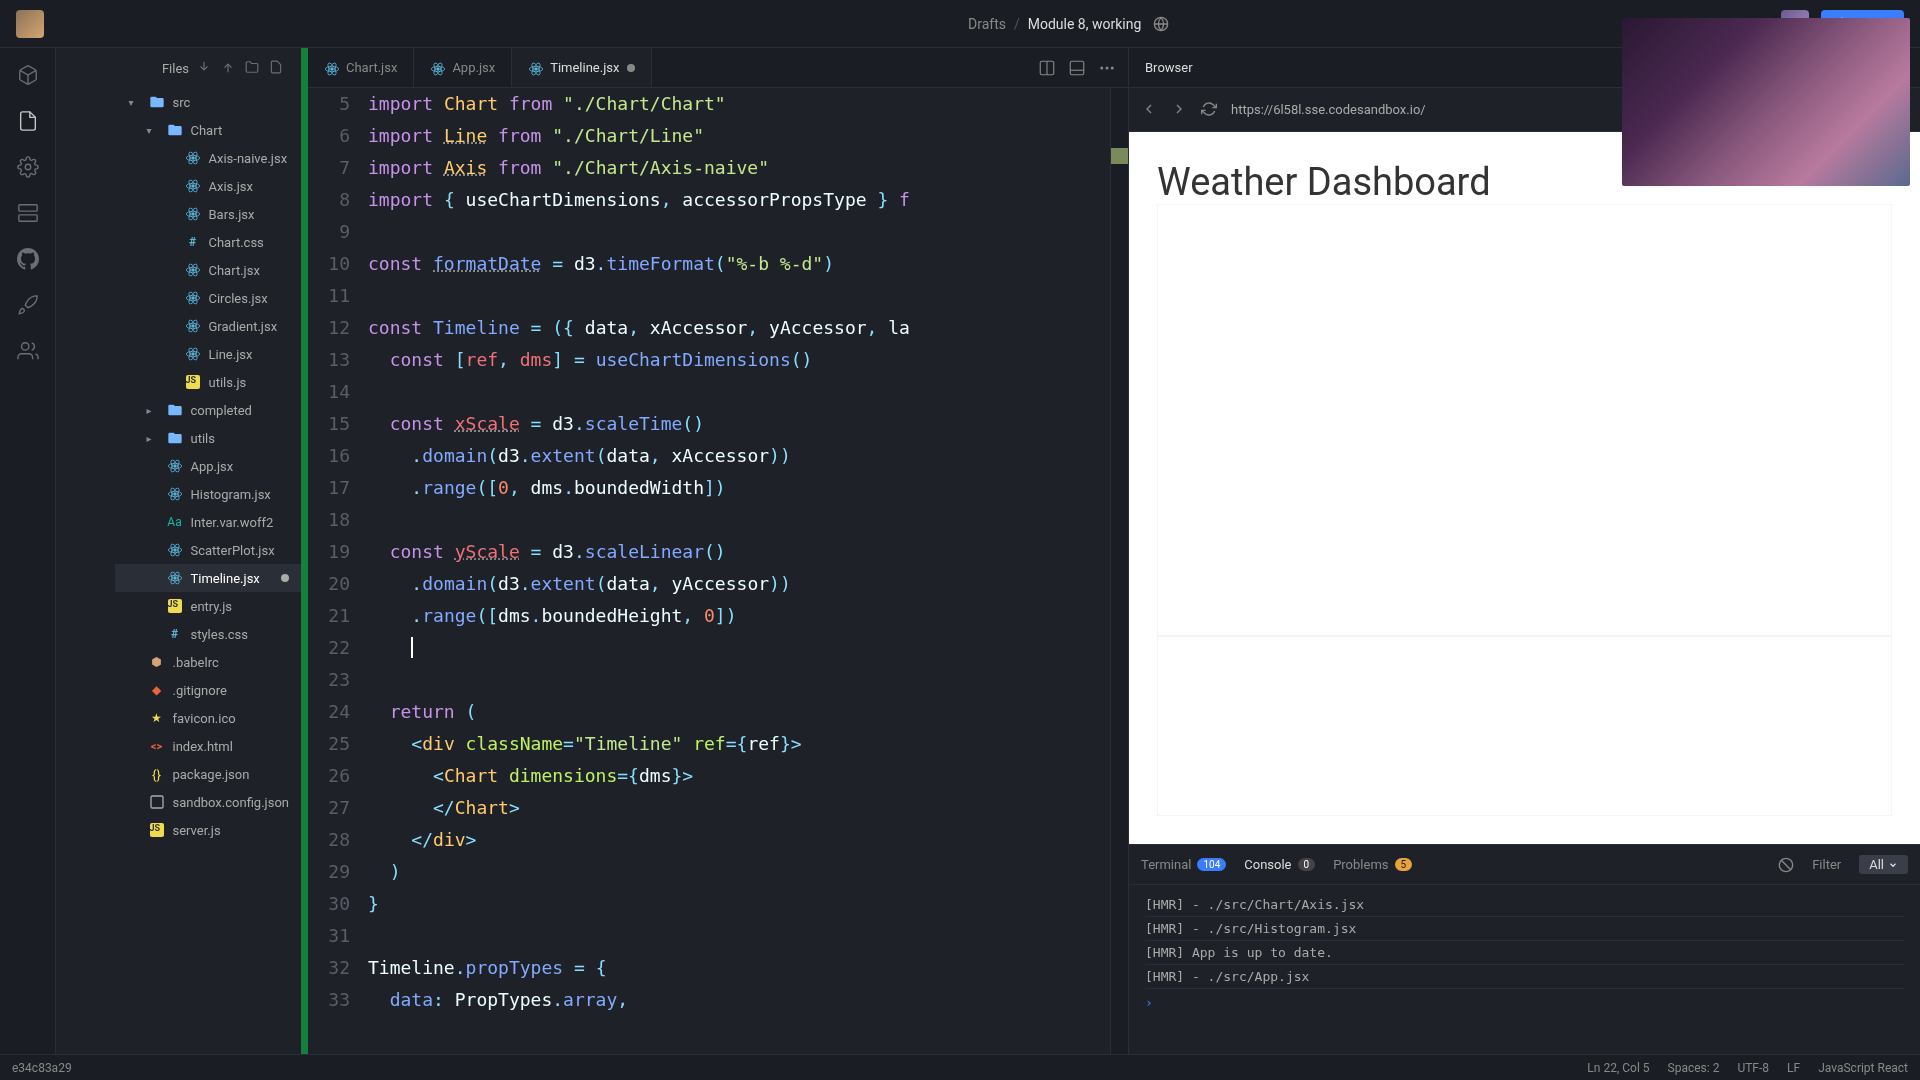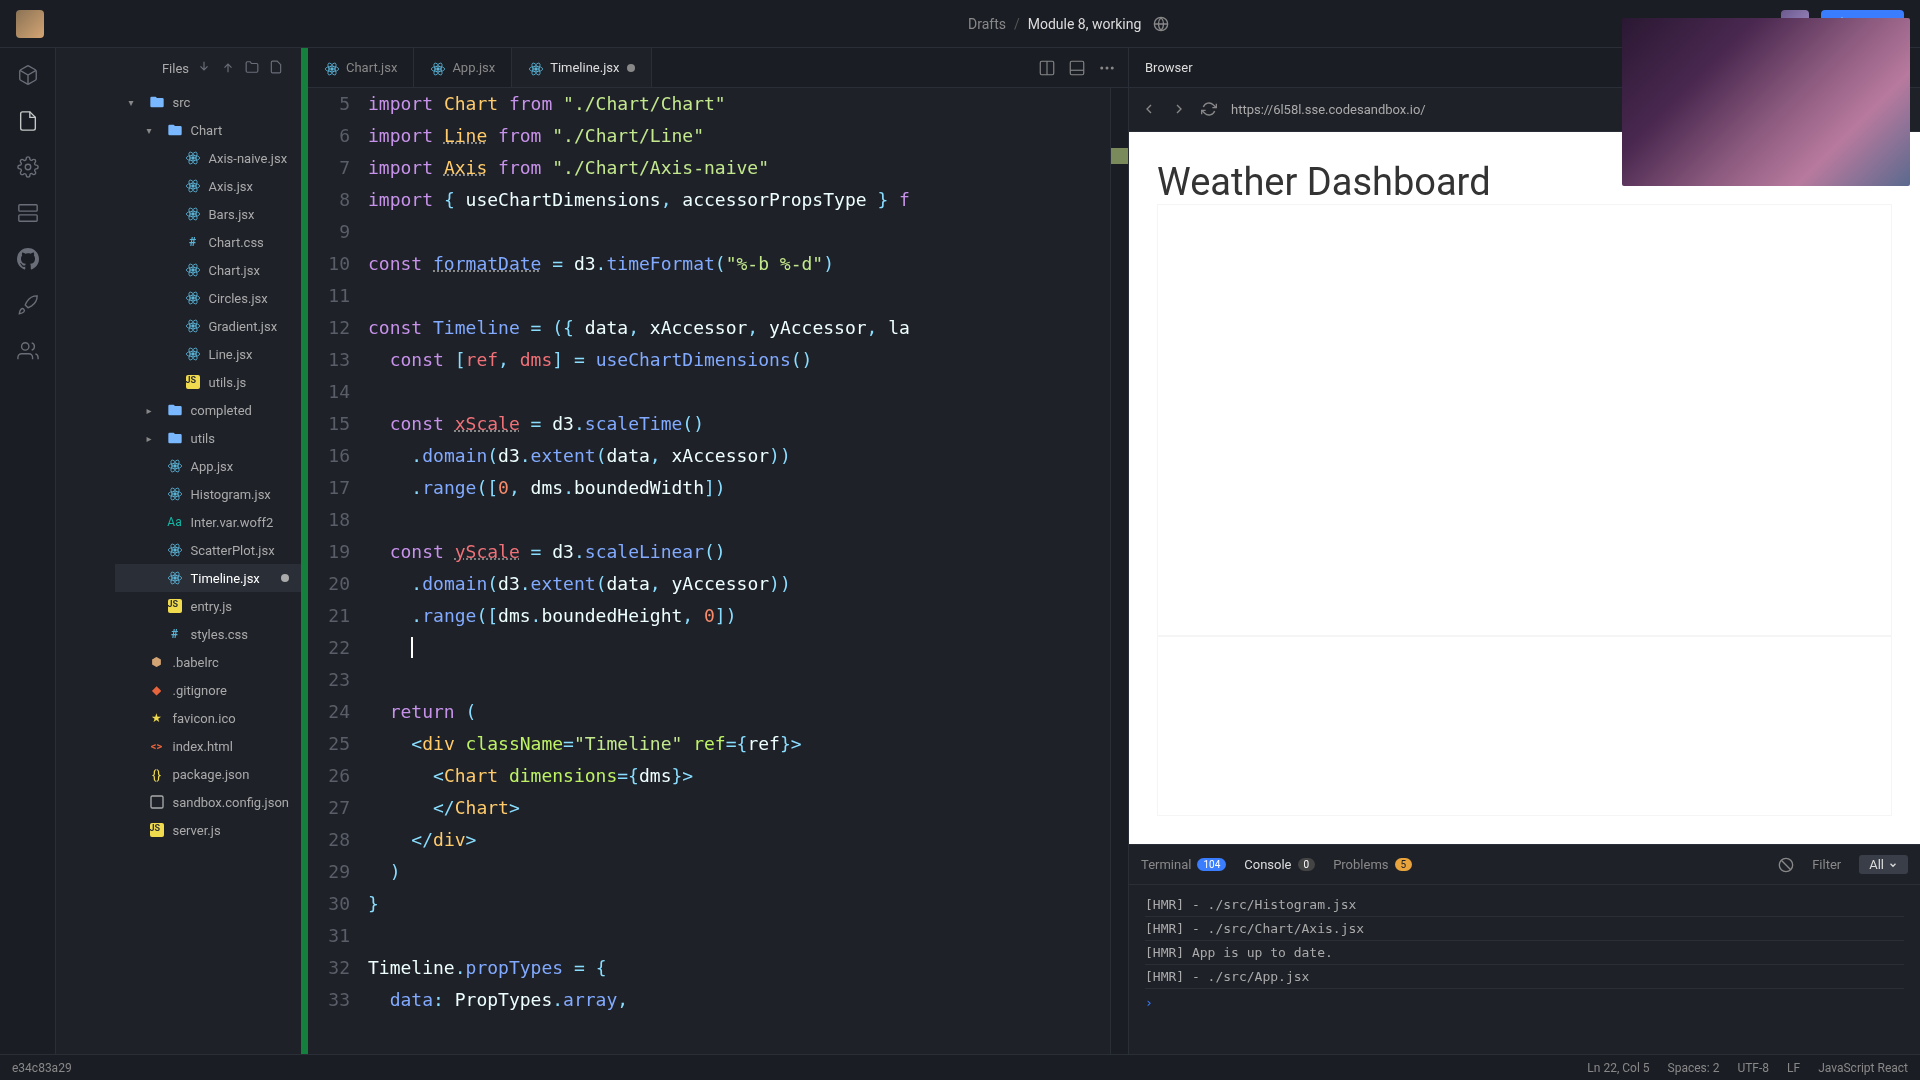--- a/index.html
+++ b/index.html
@@ -742,22 +742,22 @@
             </span>
           <span class="filter-label">Filter</span>
           <span class="all-chip">
               <span>All</span>
               <svg width="10" height="10" viewBox="0 0 24 24" fill="none" stroke="currentColor" stroke-width="3">
                 <path d="M6 9l6 6 6-6"></path>
               </svg>
             </span>
         </div>
         <div class="console-body" id="console-body">
+            <div class="console-line">[HMR]  - ./src/Chart/Axis.jsx</div>
             <div class="console-line">[HMR]  - ./src/Histogram.jsx</div>
-            <div class="console-line">[HMR]  - ./src/Chart/Axis.jsx</div>
             <div class="console-line">[HMR] App is up to date.</div>
             <div class="console-line">[HMR]  - ./src/App.jsx</div>
             <div class="console-prompt">›</div>
           </div>
       </div>
     </div>
   </div>
 
   <div class="footer">
     <span class="footer-left">e34c83a29</span>

